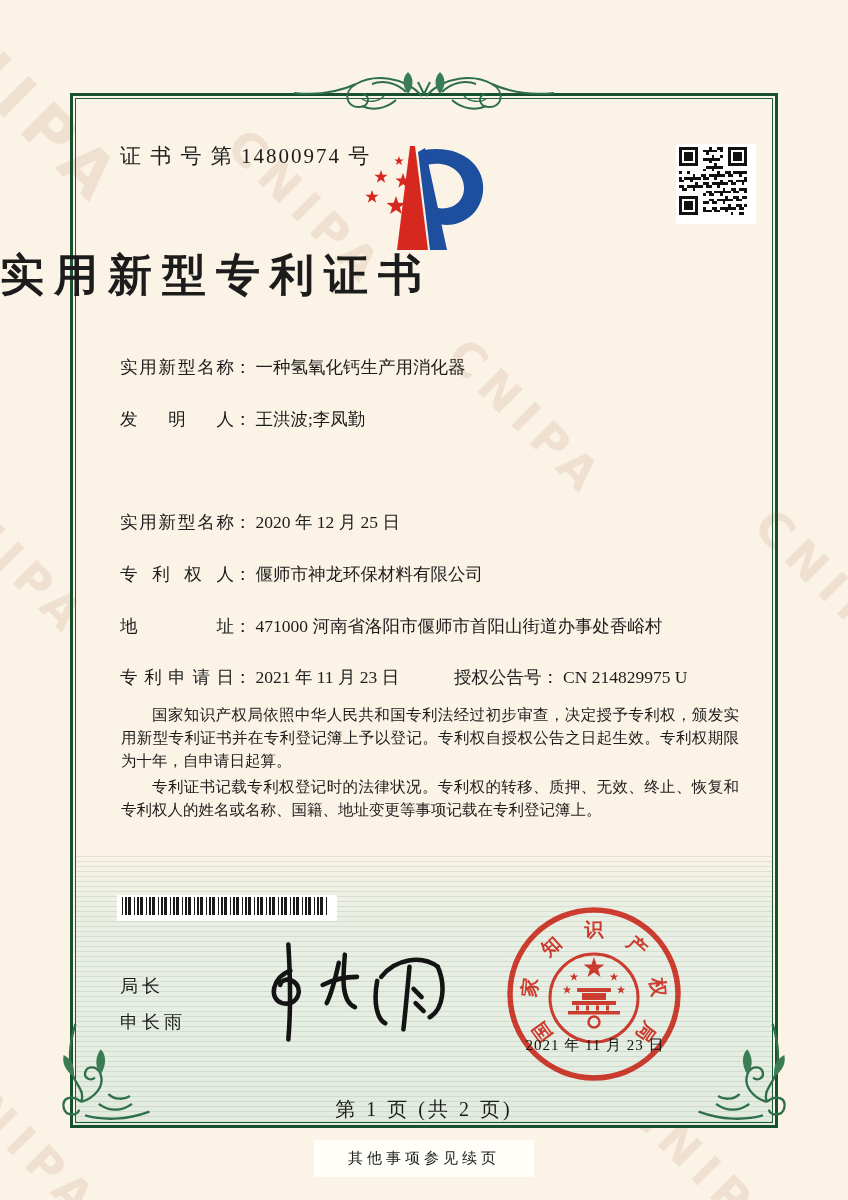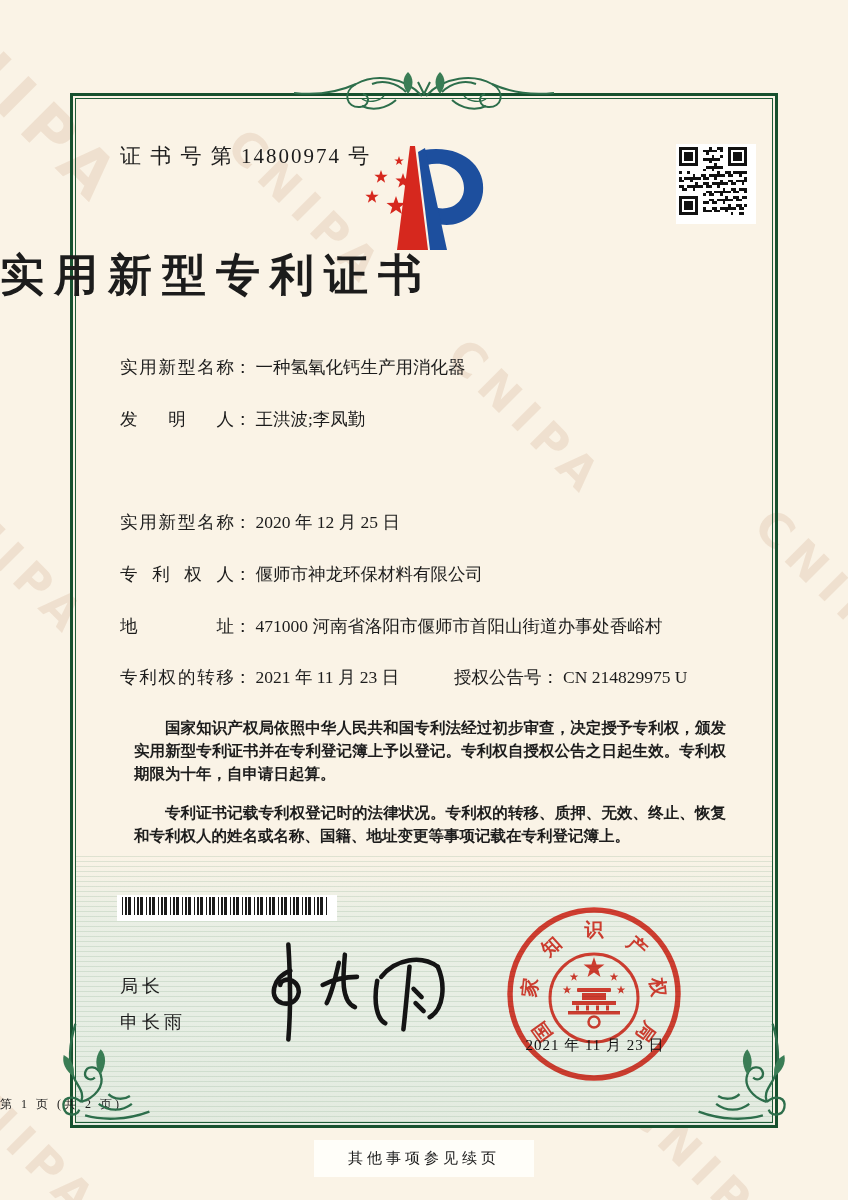--- a/index.html
+++ b/index.html
@@ -37,32 +37,32 @@
   .title{left:0;right:0;top:246px;text-align:left;font-size:44px;font-weight:bold;
       letter-spacing:10px;z-index:2;}
 
   .row{position:absolute;left:120px;font-size:17.5px;z-index:2;white-space:nowrap;}
   .flabel{display:inline-block;width:114px;text-align:justify;text-align-last:justify;}
   .fval{margin-left:4px;}
   .pair2{position:absolute;left:334px;top:0;white-space:nowrap;}
 
   .legal{left:118px;top:700px;width:624px;font-size:15.5px;line-height:23px;
       text-align:justify;z-index:2;}
-  .legal p{margin:16px;text-indent:2em;font-weight:bold;}
+  .legal p{margin:3px;text-indent:2em;}
 
   .barcode-box{left:117px;top:895px;background:#fff;padding:2px 4px;z-index:2;}
   .signer{left:120px;font-size:18px;letter-spacing:4px;z-index:2;}
   .signature{left:252px;top:936px;width:212px;height:112px;z-index:2;}
 
   .seal{left:504px;top:904px;width:180px;height:180px;z-index:3;opacity:.95;
         mix-blend-mode:multiply;}
   .seal-date{left:512px;top:1036px;width:166px;text-align:center;font-size:15px;
       letter-spacing:1px;color:#111;z-index:4;white-space:nowrap;}
 
-  .page-info{left:0;right:0;top:1096px;font-size:12px;
+  .page-info{left:0;right:0;top:1096px;text-align:center;font-size:20px;
       letter-spacing:3px;z-index:2;}
   .note-box{left:50%;top:1140px;transform:translateX(-50%);background:#fffef9;
       padding:9px 34px;font-size:15px;letter-spacing:4px;z-index:2;white-space:nowrap;}
 </style>
 </head>
 <body>
 
 <div class="page">
 
   <div class="wm big" style="left:-55px;top:-25px;">CNIPA</div>
@@ -326,21 +326,21 @@
   <div class="row" style="top:510px;">
     <span class="flabel">实用新型名称</span><span>：</span><span class="fval">2020 年 12 月 25 日</span>
   </div>
   <div class="row" style="top:562px;">
     <span class="flabel">专利权人</span><span>：</span><span class="fval">偃师市神龙环保材料有限公司</span>
   </div>
   <div class="row" style="top:614px;">
     <span class="flabel">地址</span><span>：</span><span class="fval">471000 河南省洛阳市偃师市首阳山街道办事处香峪村</span>
   </div>
   <div class="row" style="top:665px;">
-    <span class="flabel">专利权的转移</span><span>：</span><span class="fval">2021 年 11 月 23 日</span>
+    <span class="flabel">专利申请日</span><span>：</span><span class="fval">2021 年 11 月 23 日</span>
     <span class="pair2">
       <span>授权公告号</span><span>：</span><span class="fval">CN 214829975 U</span>
     </span>
   </div>
 
   <div class="abs legal">
     <p>国家知识产权局依照中华人民共和国专利法经过初步审查，决定授予专利权，颁发实用新型专利证书并在专利登记簿上予以登记。专利权自授权公告之日起生效。专利权期限为十年，自申请日起算。</p>
     <p>专利证书记载专利权登记时的法律状况。专利权的转移、质押、无效、终止、恢复和专利权人的姓名或名称、国籍、地址变更等事项记载在专利登记簿上。</p>
   </div>
 

